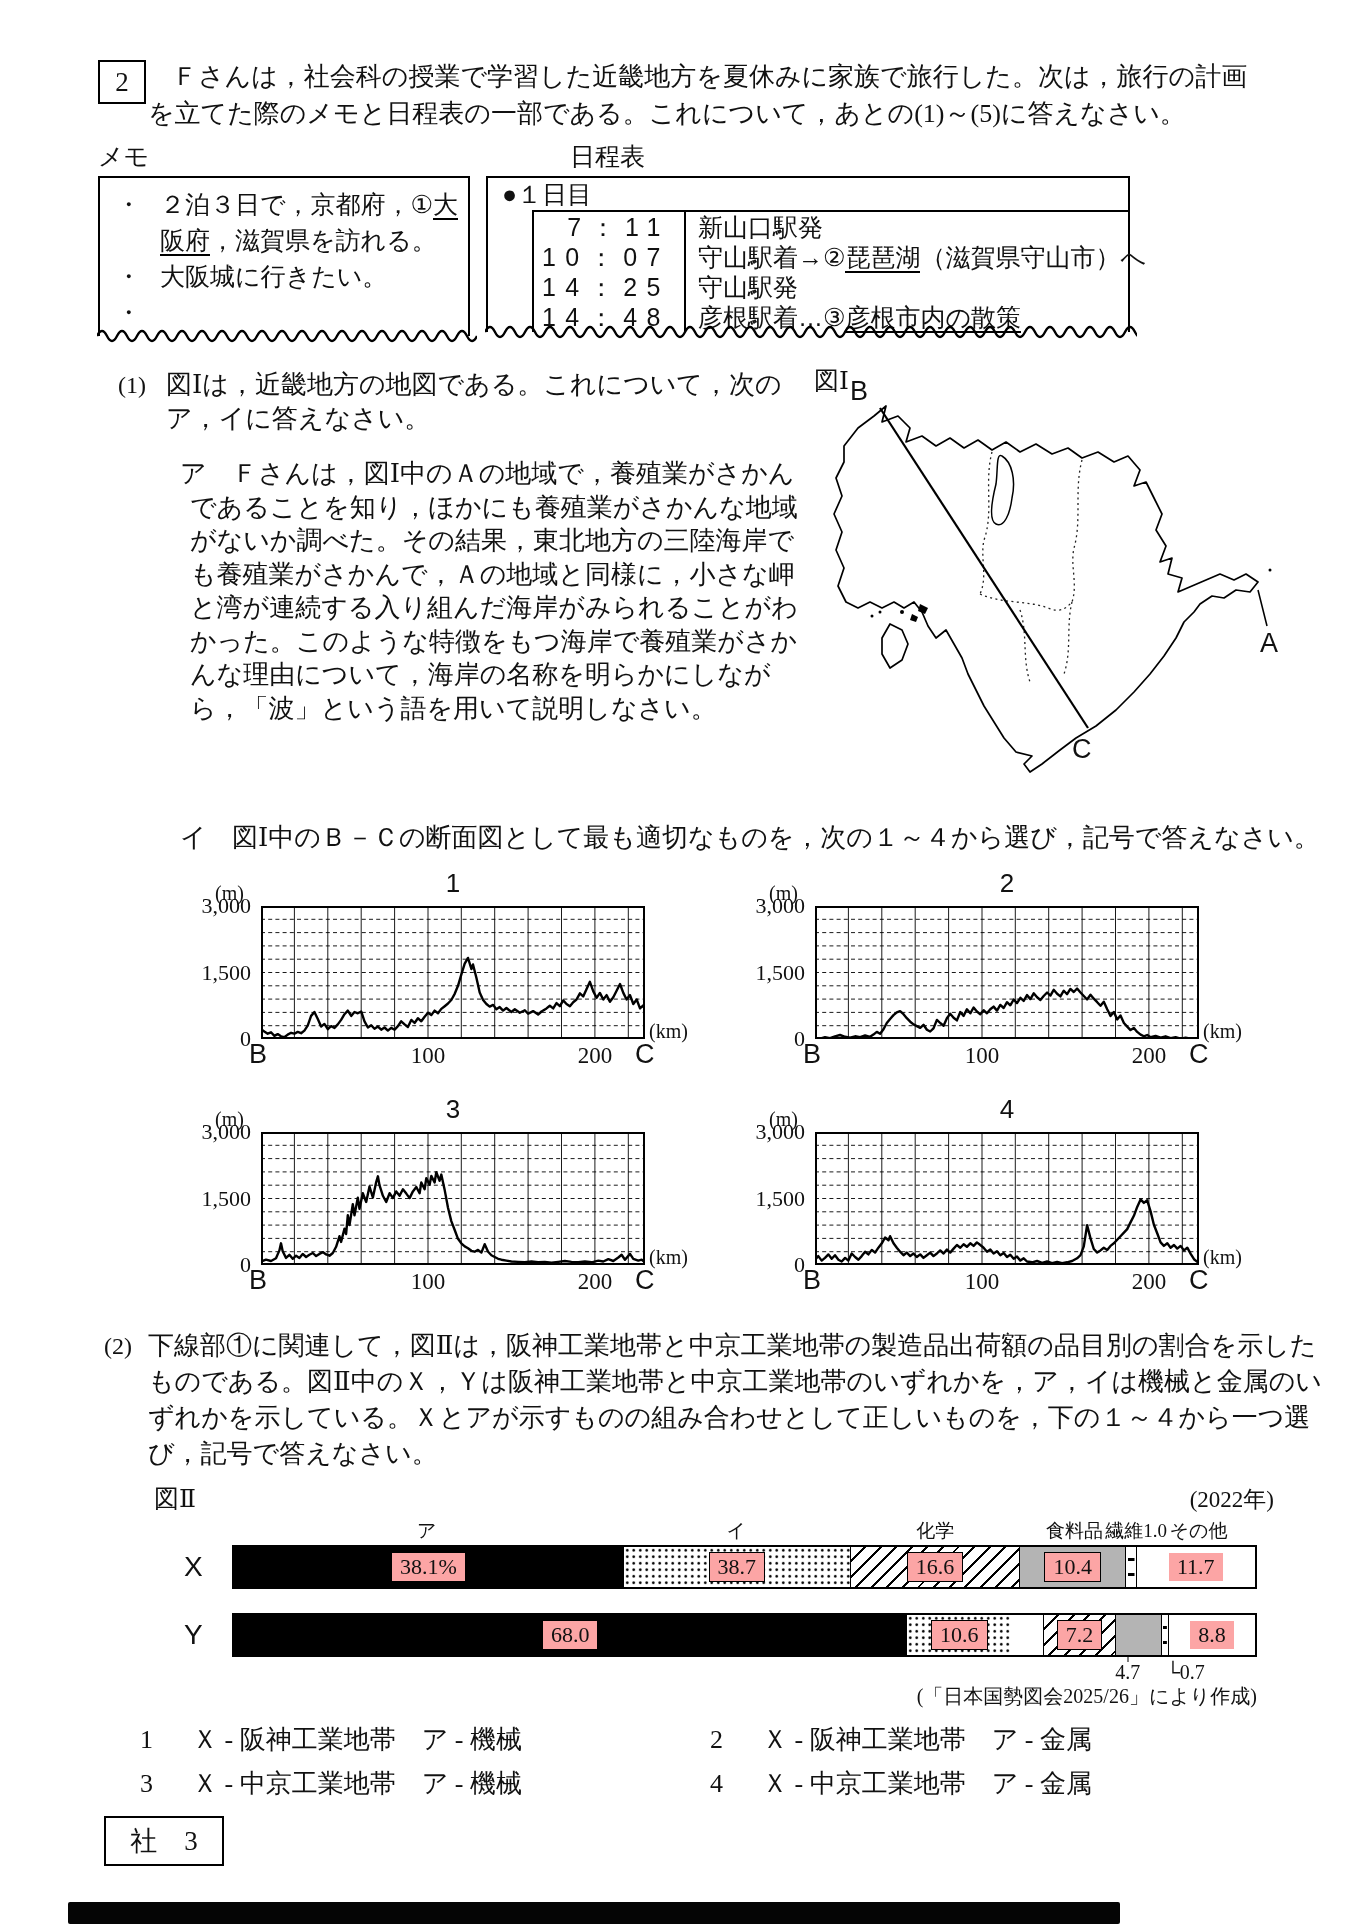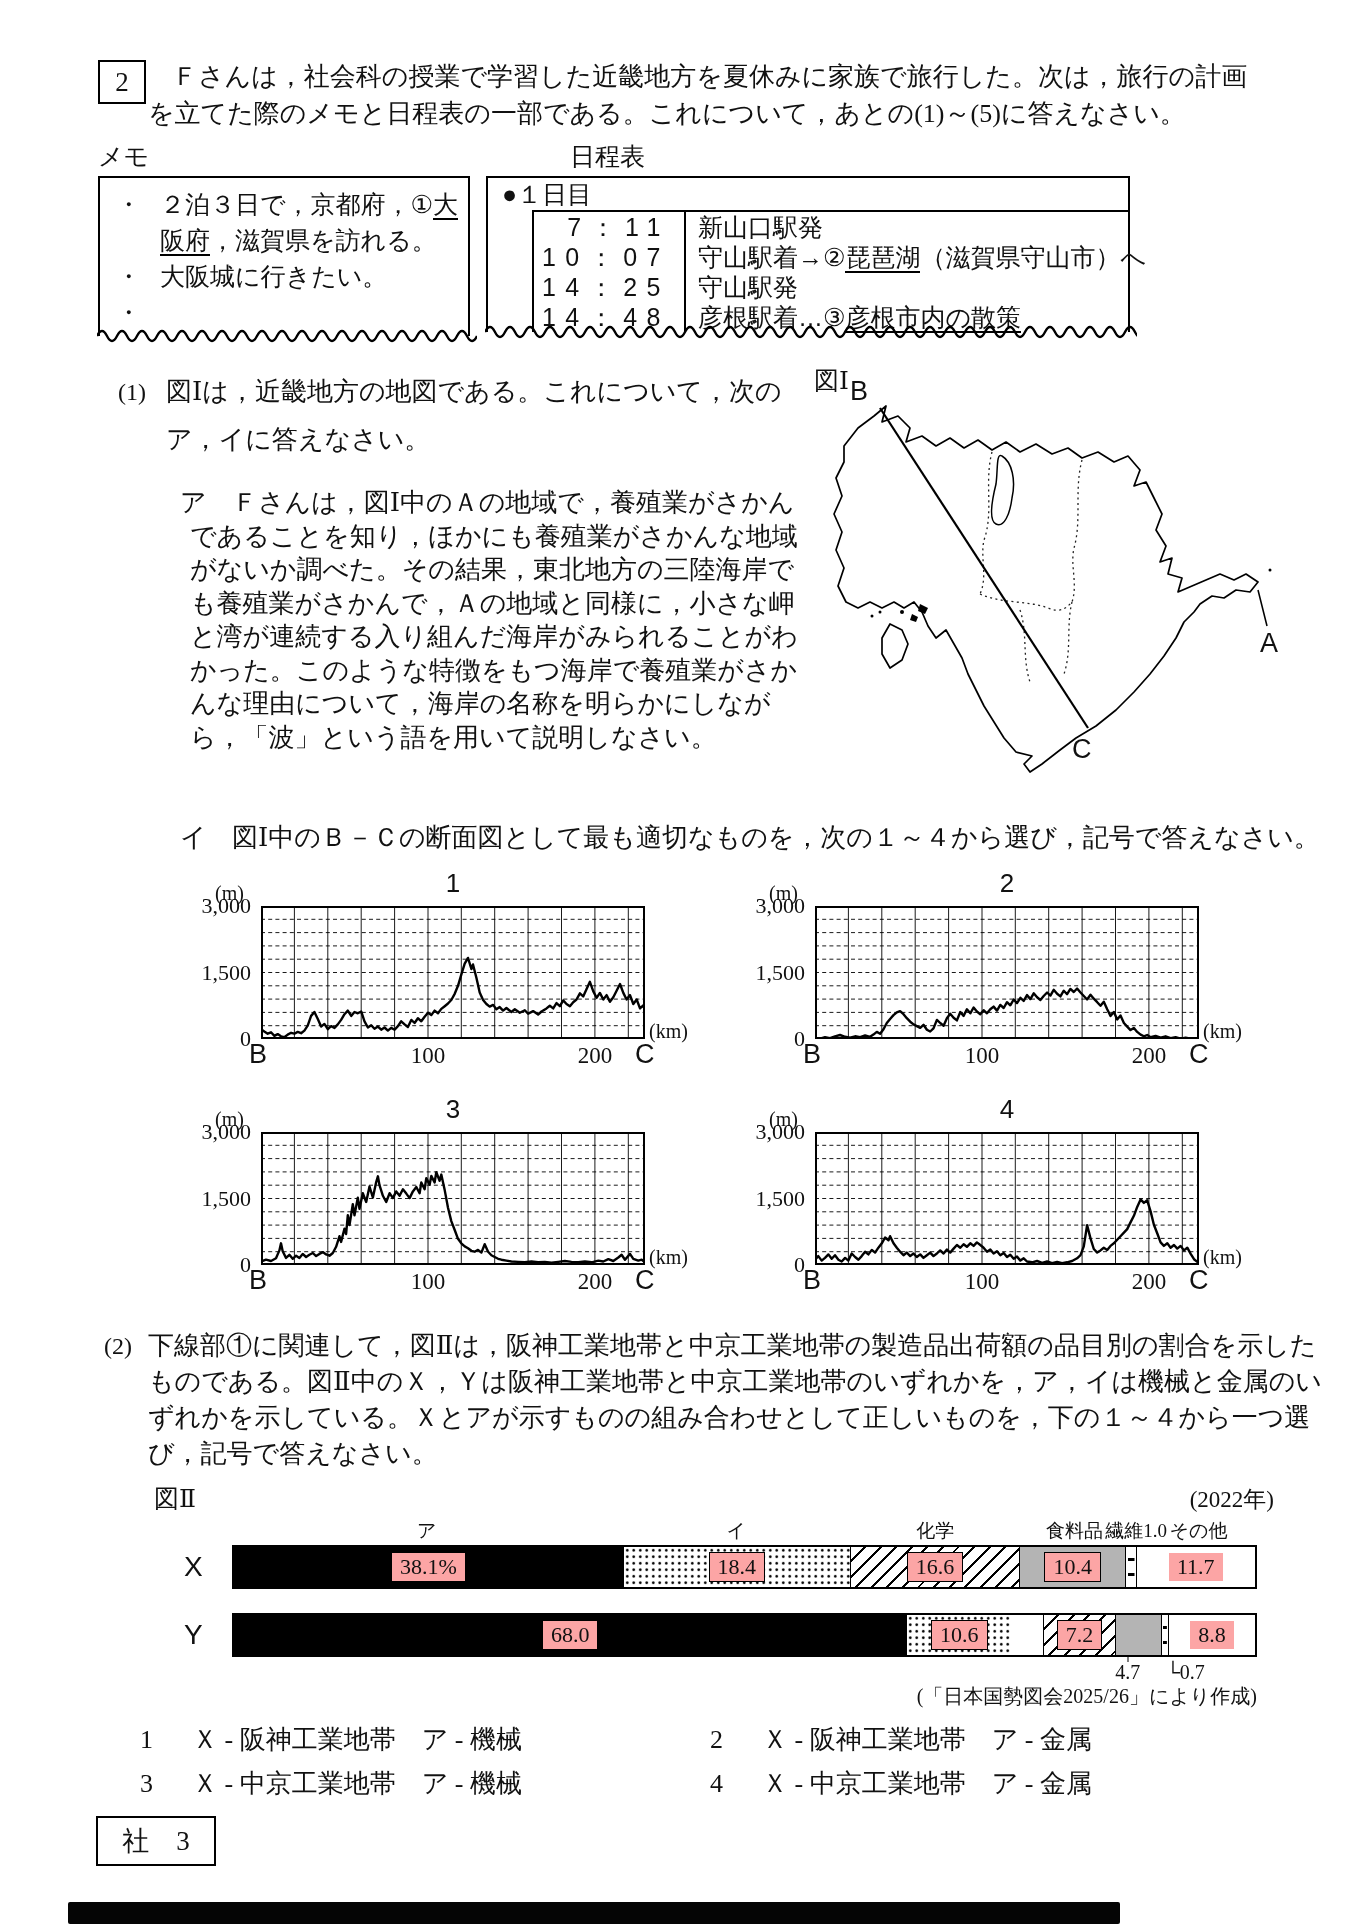--- a/index.html
+++ b/index.html
@@ -30,21 +30,21 @@
   .day-header{font-size:25px;line-height:32px;height:32px;padding-left:14px;
     font-family:"Liberation Sans","DejaVu Sans",sans-serif;}
   .sched-table{margin-left:44px;border-top:2.5px solid #000;border-left:2.5px solid #000;
     display:grid;grid-template-columns:152px 1fr;grid-auto-rows:30px;
     font-family:"Liberation Sans","DejaVu Sans",sans-serif;}
   .stime{border-right:2.5px solid #000;text-align:right;padding-right:14px;font-size:25px;line-height:30px;letter-spacing:0.38em;}
   .sevent{padding-left:12px;font-size:25px;line-height:30px;white-space:nowrap;}
   .wave{position:absolute;left:-3px;bottom:-7px;pointer-events:none;}
   
   .q1block{position:relative;height:452px;margin-top:14px;}
-  .q1text{margin-left:22px;width:660px;font-size:26px;line-height:48px;padding-left:48px;text-indent:-48px;margin-top:32px;}
+  .q1text{margin-left:22px;width:660px;font-size:26px;line-height:33px;padding-left:48px;text-indent:-48px;margin-top:32px;}
   .qno{display:inline-block;width:48px;text-indent:0;font-size:24px;}
   .suba{margin-left:84px;width:625px;font-size:26px;line-height:33.5px;margin-top:22px;padding-left:10px;text-indent:-10px;}
   .sublab{display:inline-block;width:52px;text-indent:0;}
   .subi{margin-left:84px;font-size:26px;line-height:36px;white-space:nowrap;}
   .mapfig{position:absolute;top:-4px;right:10px;width:540px;height:458px;}
   .figlabel{position:absolute;left:60px;top:0;font-size:25px;}
   .mapfig svg{position:absolute;right:0;top:12px;}
   .maplab{font-family:"Liberation Sans","DejaVu Sans",sans-serif;font-size:27px;fill:#111;}
   .m-outline{fill:none;stroke:#000;stroke-width:1.7;stroke-linejoin:round;}
   .m-lake{fill:none;stroke:#000;stroke-width:1.5;}
@@ -97,21 +97,21 @@
   .below-anns{position:absolute;left:0;right:0;top:100%;height:26px;}
   .bann{position:absolute;top:4px;transform:translateX(-50%);font-size:20px;white-space:nowrap;}
   .bann.tick::before{content:'';position:absolute;left:50%;top:-5px;height:6px;border-left:1.5px solid #000;}
   .source{margin:26px 0 0 0;width:1161px;text-align:right;font-size:20px;}
   
   .options{margin:10px 0 0 44px;display:grid;grid-template-columns:570px auto;row-gap:4px;font-size:26px;line-height:40px;}
   .opt{display:flex;}
   .opt .ono{width:52px;flex:0 0 auto;}
   .opt .otext{white-space:nowrap;}
   
-  .footer-box{margin:12px 0 0 0;width:116px;height:46px;border:2.5px solid #000;
+  .footer-box{margin:12px 0 0 8px;width:116px;height:46px;border:2.5px solid #000;
     display:flex;align-items:center;justify-content:center;font-size:27px;}
   .scan-band{position:absolute;left:68px;top:1902px;width:1052px;height:22px;background:#050505;border-radius:2px;}
 </style>
 </head>
 <body>
 
 <div class="page">
 
   <div class="qheader">
     <div class="qnum-box">2</div>
@@ -364,21 +364,21 @@
         <span class="bhlab" style="left: 88.2%;">繊維1.0</span>
         <span class="bhlab" style="left: 94.3%;">その他</span>
       </div>
     <div class="bar-rowwrap">
       <span class="rowlab">X</span>
       <div class="bar">
           <div class="seg p-black" style="width: 38.1%;">
             <span class="seglab boxed">38.1%</span>
           </div>
           <div class="seg p-dots" style="width: 22.2%;">
-            <span class="seglab boxed">18.4</span>
+            <span class="seglab boxed">38.7</span>
           </div>
           <div class="seg p-hatch" style="width: 16.6%;">
             <span class="seglab boxed">16.6</span>
           </div>
           <div class="seg p-gray" style="width: 10.4%;">
             <span class="seglab boxed">10.4</span>
           </div>
           <div class="seg p-ticks" style="width: 1%;"></div>
           <div class="seg p-white" style="width: 11.7%;">
             <span class="seglab">11.7</span>

